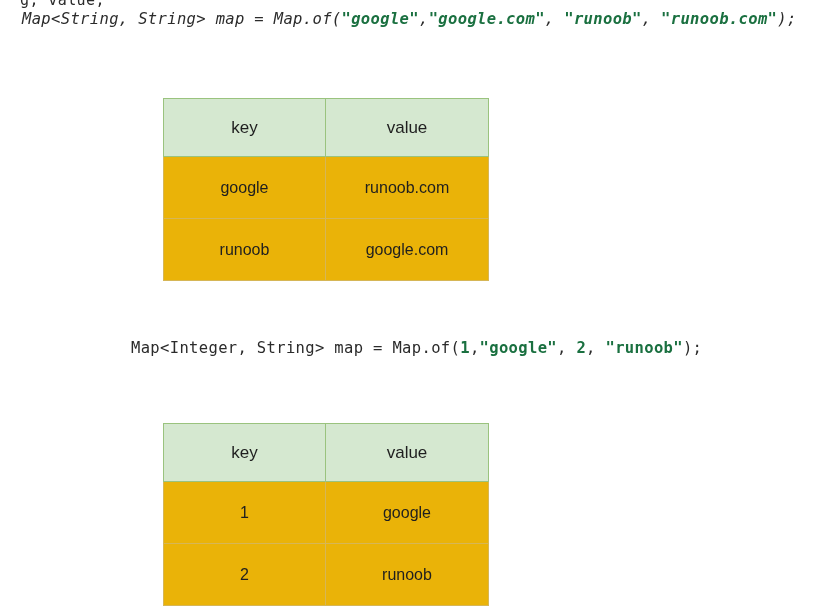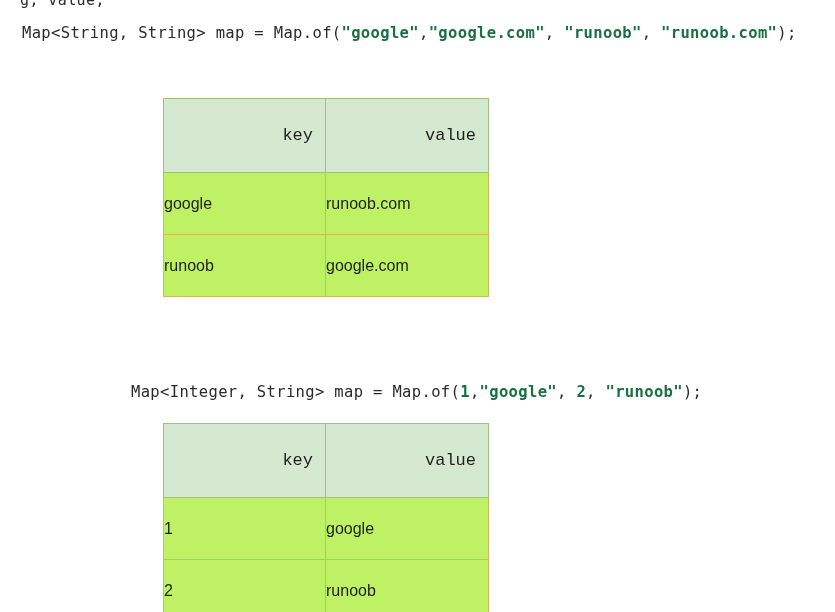--- a/index.html
+++ b/index.html
@@ -31,22 +31,22 @@
   
   .code-line {
     position: absolute;
     font-family: "DejaVu Sans Mono", monospace;
     font-size: 15.5px;
     line-height: 22px;
     letter-spacing: 0.35px;
     color: #2b2b2b;
     white-space: pre;
   }
-  .code-line-1 { left: 22px;  top: 22px; }
-  .code-line-2 { left: 131px; top: 337px; margin-top: 44px; }
+  .code-line-1 { left: 22px;  top: 8px; font-style: italic; }
+  .code-line-2 { left: 131px; top: 337px; }
 
   .code-line .str { color: #1a7040; font-weight: bold; }
   .code-line .num { color: #1a7040; font-weight: bold; }
   .code-line .quote { color: #2b2b2b; }
 
   
   .kv-table {
     position: absolute;
     border-collapse: collapse;
     table-layout: fixed;
@@ -58,31 +58,31 @@
   .kv-table col.c-key   { width: 162px; }
   .kv-table col.c-value { width: 163px; }
 
   .kv-table th {
     background: #d5e8d0;
     border: 1px solid #9ac37e;
     height: 49px;
     font-size: 17px;
     font-weight: normal;
     color: #1f1f1f;
-    text-align: right;
+    text-align: center;
     vertical-align: middle;
-    padding: 12px;
-    font-family: Liberation Mono, monospace;
+    padding: 4px;
   }
   .kv-table td {
-    background: #bef264;
+    background: #eab308;
     border: 1px solid #d6b656;
     height: 61px;
     font-size: 16px;
     color: #1f1f1f;
+    text-align: center;
     vertical-align: middle;
     padding: 0;
   }
 </style>
 </head>
 <body>
 
 <div class="clipped-line">g, value;</div>
 
 <div class="code-line code-line-1"><span>Map&lt;String, String&gt; map = Map.of(</span><span class="str">"google"</span><span class="quote">,</span><span class="str">"google.com"</span><span class="quote">, </span><span class="str">"runoob"</span><span class="quote">, </span><span class="str">"runoob.com"</span><span>);</span></div>

